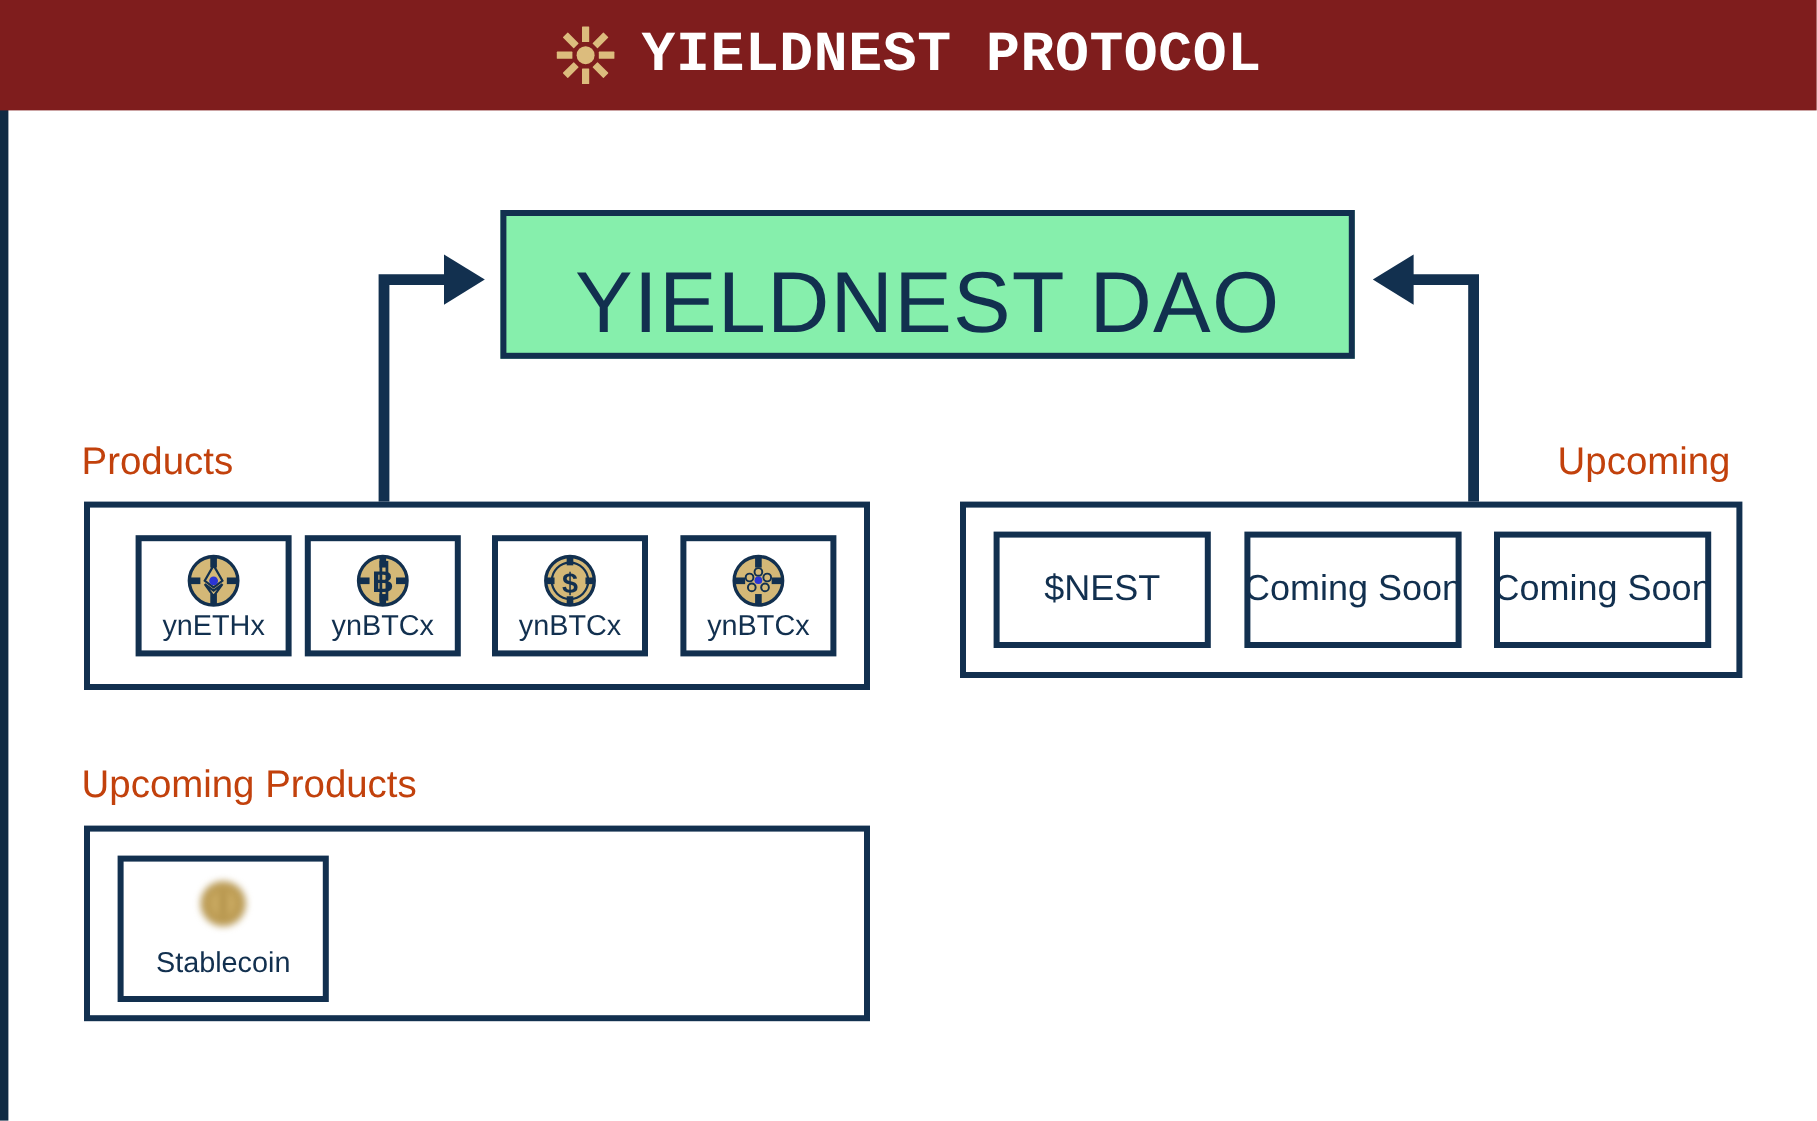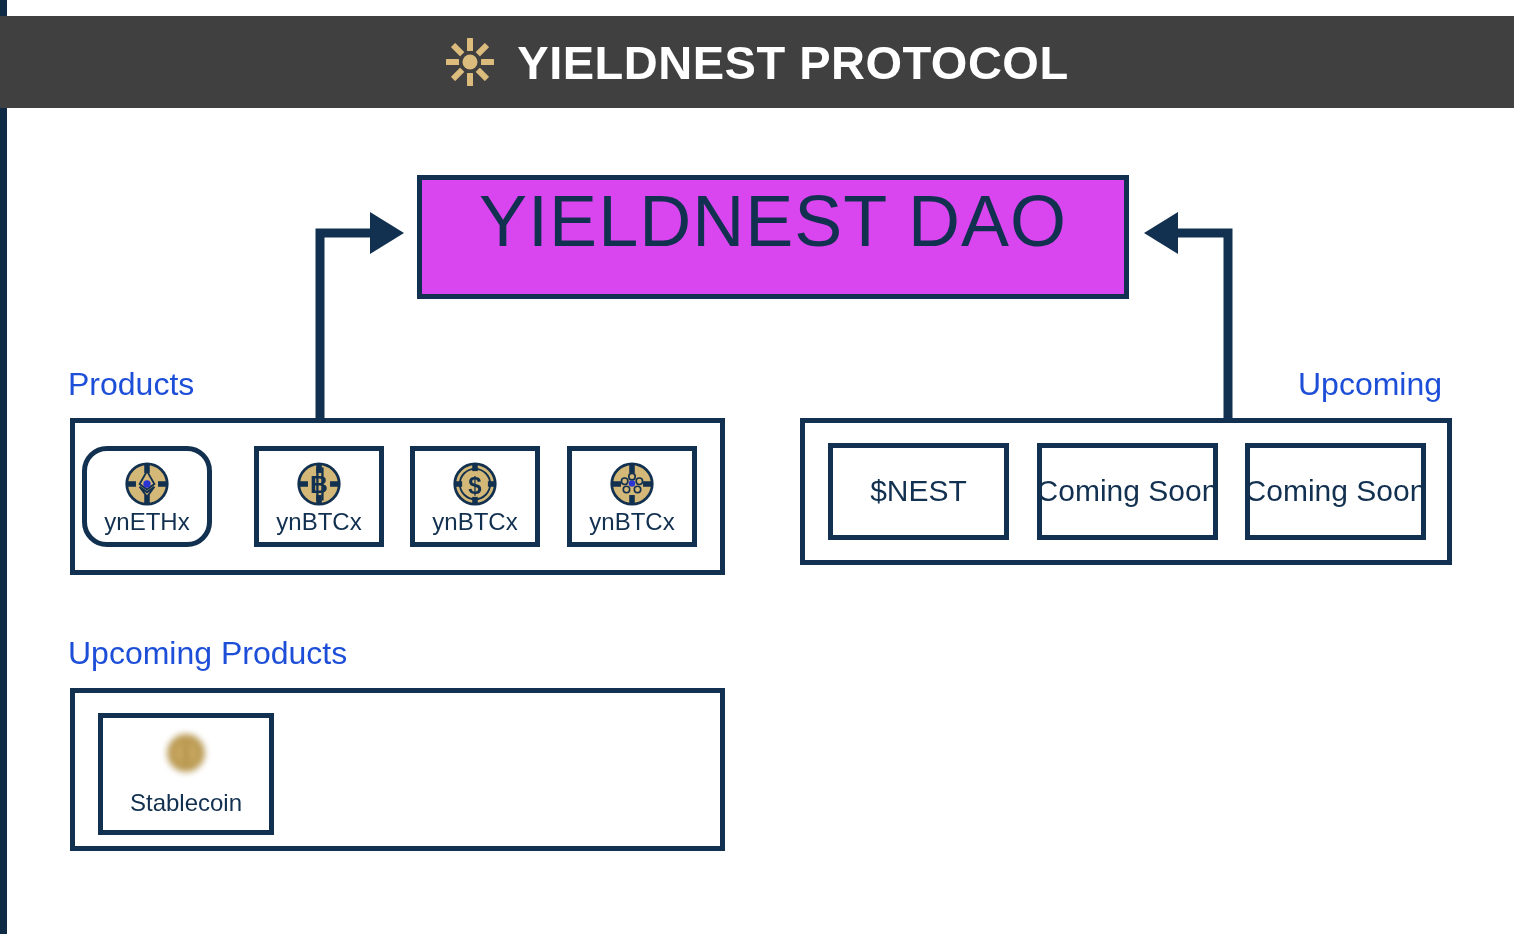--- a/index.html
+++ b/index.html
@@ -18,24 +18,25 @@
     height:934px;
     background:#ffffff;
   }
   .edge-strip-left {
     position:absolute; left:0; top:0; width:7px; height:934px;
     background:#0f2a44;
   }
 
   
   .header {
-    position:absolute; left:0; top:16px; width:1514px; height:92px;
-    background:#404040;
+    position:absolute; left:0; top:0; width:1514px; height:92px;
+    background:#7f1d1d;
     display:flex; align-items:center; justify-content:center;
     gap:22px;
+    font-family:Liberation Mono, monospace;
   }
   .header-title {
     color:#ffffff;
     font-size:47px;
     font-weight:bold;
     letter-spacing:0.5px;
     white-space:nowrap;
   }
   .sun-icon { width:50px; height:50px; display:block; }
 
@@ -43,37 +44,37 @@
   .canvas { position:absolute; left:0; top:92px; width:1514px; height:842px; }
 
   
   .connectors { position:absolute; left:0; top:0; width:1514px; height:842px; }
 
   
   .dao-box {
     position:absolute;
     left:417px; top:83px; width:712px; height:124px;
     border:5px solid #12304f;
-    background:#d946ef;
-    display:flex; align-items:flex-start; justify-content:center;
+    background:#86efac;
+    display:flex; align-items:flex-end; justify-content:center;
   }
   .dao-label {
     font-size:72px;
     font-weight:300;
     color:#12304f;
     letter-spacing:1px;
     white-space:nowrap;
   }
 
   
   .section-label {
     position:absolute;
     font-size:32px;
     font-weight:400;
-    color:#1d4ed8;
+    color:#c2410c;
     white-space:nowrap;
   }
   .label-products  { left:68px;  top:274px; }
   .label-subdaos   { left:1298px; top:274px; }
   .label-upcoming  { left:68px;  top:543px; }
 
   
   .group-box {
     position:absolute;
     border:5px solid #12304f;
@@ -98,21 +99,21 @@
     color:#12304f;
     font-weight:400;
     white-space:nowrap;
     line-height:1.08;
     text-align:center;
   }
   .card-label.two-line { font-size:30px; }
 
   
   .product-card { top:354px; width:130px; height:101px; gap:2px; padding-top:2px; }
-  .pc-1 { left:82px;border-radius:25px; }
+  .pc-1 { left:113px; }
   .pc-2 { left:254px; }
   .pc-3 { left:410px; }
   .pc-4 { left:567px; }
 
   
   .subdao-card { top:351px; width:181px; height:97px;align-items:center; }
   .sc-1 { left:828px; }
   .sc-2 { left:1037px; }
   .sc-3 { left:1245px; }
 

